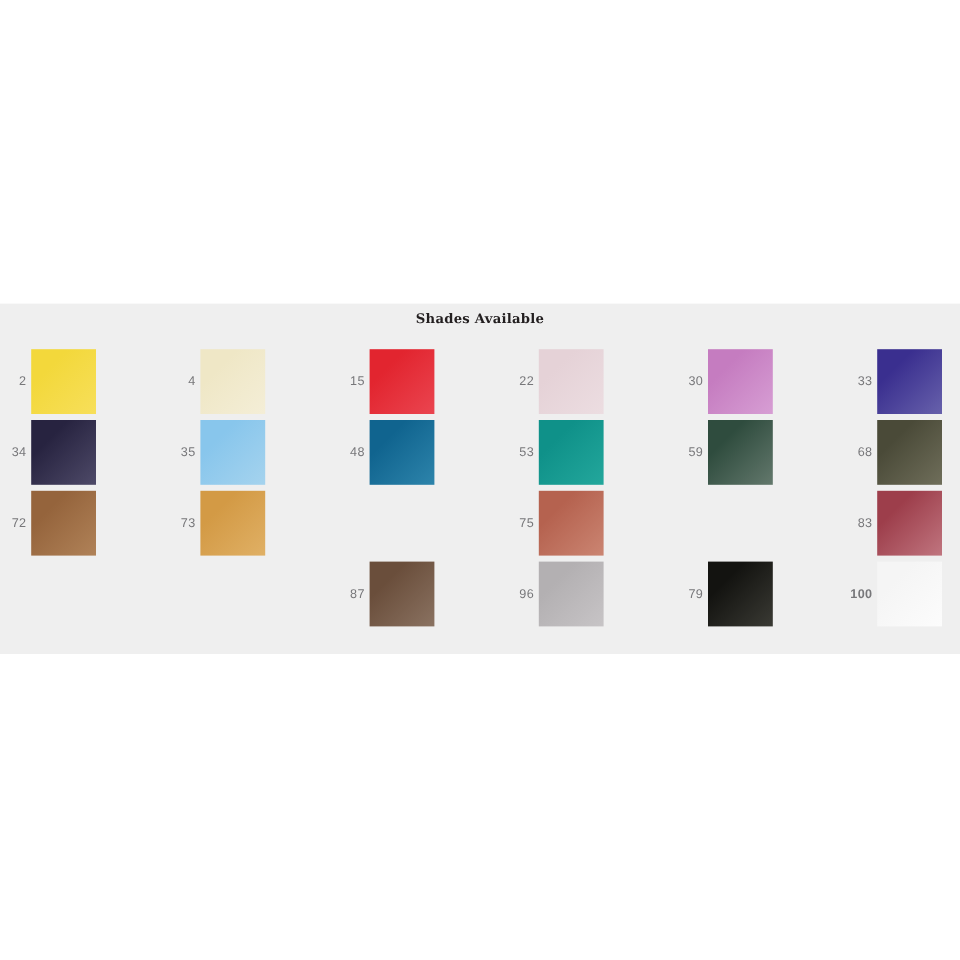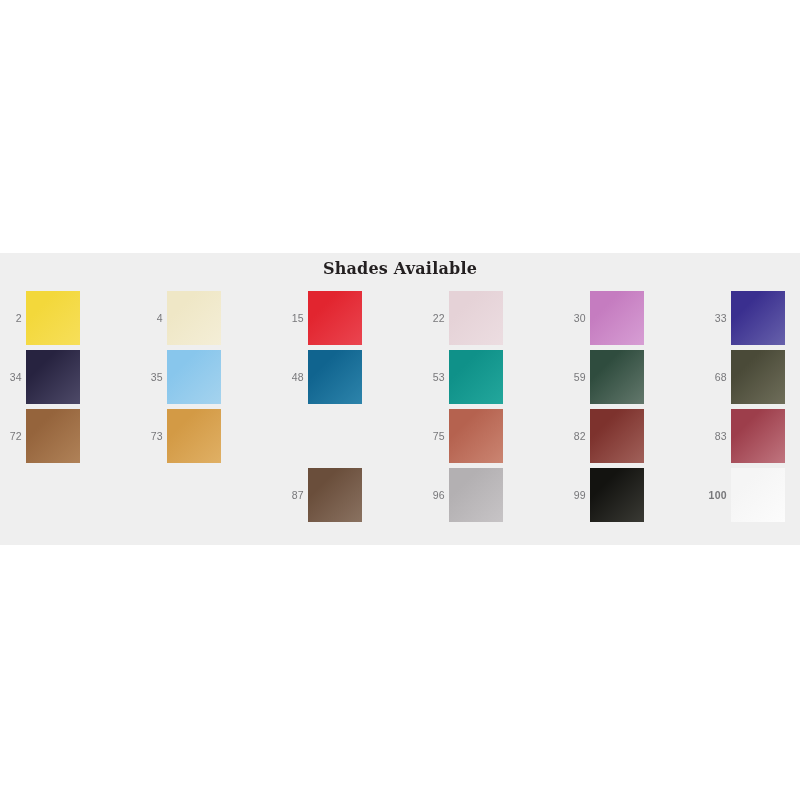--- a/index.html
+++ b/index.html
@@ -34,21 +34,21 @@
   }
 
   #panel-title {
     position: absolute;
     left: 0;
     top: 6px;
     width: 800px;
     text-align: center;
     font-family: "DejaVu Serif", "Liberation Serif", serif;
     font-weight: bold;
-    font-size: 16px;
+    font-size: 11px;
     letter-spacing: 0.2px;
     color: #231f20;
     white-space: nowrap;
   }
 
   
   #swatch-grid {
     position: absolute;
     left: 0;
     top: 38px;
@@ -148,38 +148,34 @@
           <div class="swatch-chip" style="background: linear-gradient(135deg, rgb(149, 100, 60) 0%, rgb(149, 100, 60) 28%, rgb(176, 130, 88) 100%);"></div>
         </div>
         <div class="swatch-cell" style="left: 141px; top: 118px;">
           <div class="swatch-label" style="color: rgb(119, 119, 122);">73</div>
           <div class="swatch-chip" style="background: linear-gradient(135deg, rgb(211, 154, 69) 0%, rgb(211, 154, 69) 28%, rgb(224, 176, 101) 100%);"></div>
         </div>
         <div class="swatch-cell" style="left: 423px; top: 118px;">
           <div class="swatch-label" style="color: rgb(119, 119, 122);">75</div>
           <div class="swatch-chip" style="background: linear-gradient(135deg, rgb(181, 98, 79) 0%, rgb(181, 98, 79) 28%, rgb(203, 133, 114) 100%);"></div>
         </div>
-        <div class="swatch-cell" style="left: 564px; top: 118px;">
-          <div class="swatch-label" style="color: rgb(119, 119, 122);">82</div>
-          <div class="swatch-chip" style="background: linear-gradient(135deg, rgb(125, 50, 45) 0%, rgb(125, 50, 45) 28%, rgb(161, 97, 90) 100%);"></div>
-        </div>
         <div class="swatch-cell" style="left: 705px; top: 118px;">
           <div class="swatch-label" style="color: rgb(119, 119, 122);">83</div>
           <div class="swatch-chip" style="background: linear-gradient(135deg, rgb(157, 62, 75) 0%, rgb(157, 62, 75) 28%, rgb(192, 117, 127) 100%);"></div>
         </div>
         <div class="swatch-cell" style="left: 282px; top: 177px;">
           <div class="swatch-label" style="color: rgb(119, 119, 122);">87</div>
           <div class="swatch-chip" style="background: linear-gradient(135deg, rgb(106, 78, 59) 0%, rgb(106, 78, 59) 28%, rgb(138, 114, 97) 100%);"></div>
         </div>
         <div class="swatch-cell" style="left: 423px; top: 177px;">
           <div class="swatch-label" style="color: rgb(119, 119, 122);">96</div>
           <div class="swatch-chip" style="background: linear-gradient(135deg, rgb(179, 176, 178) 0%, rgb(179, 176, 178) 28%, rgb(199, 196, 198) 100%);"></div>
         </div>
         <div class="swatch-cell" style="left: 564px; top: 177px;">
-          <div class="swatch-label" style="color: rgb(119, 119, 122);">99</div>
+          <div class="swatch-label" style="color: rgb(119, 119, 122);">79</div>
           <div class="swatch-chip" style="background: linear-gradient(135deg, rgb(19, 19, 16) 0%, rgb(19, 19, 16) 28%, rgb(58, 58, 52) 100%);"></div>
         </div>
         <div class="swatch-cell" style="left: 705px; top: 177px;">
           <div class="swatch-label" style="color: rgb(119, 119, 122); font-weight: bold;">100</div>
           <div class="swatch-chip" style="background: linear-gradient(135deg, rgb(245, 245, 245) 0%, rgb(245, 245, 245) 28%, rgb(252, 252, 252) 100%);"></div>
         </div>
       </div>
 
   </div>
 

